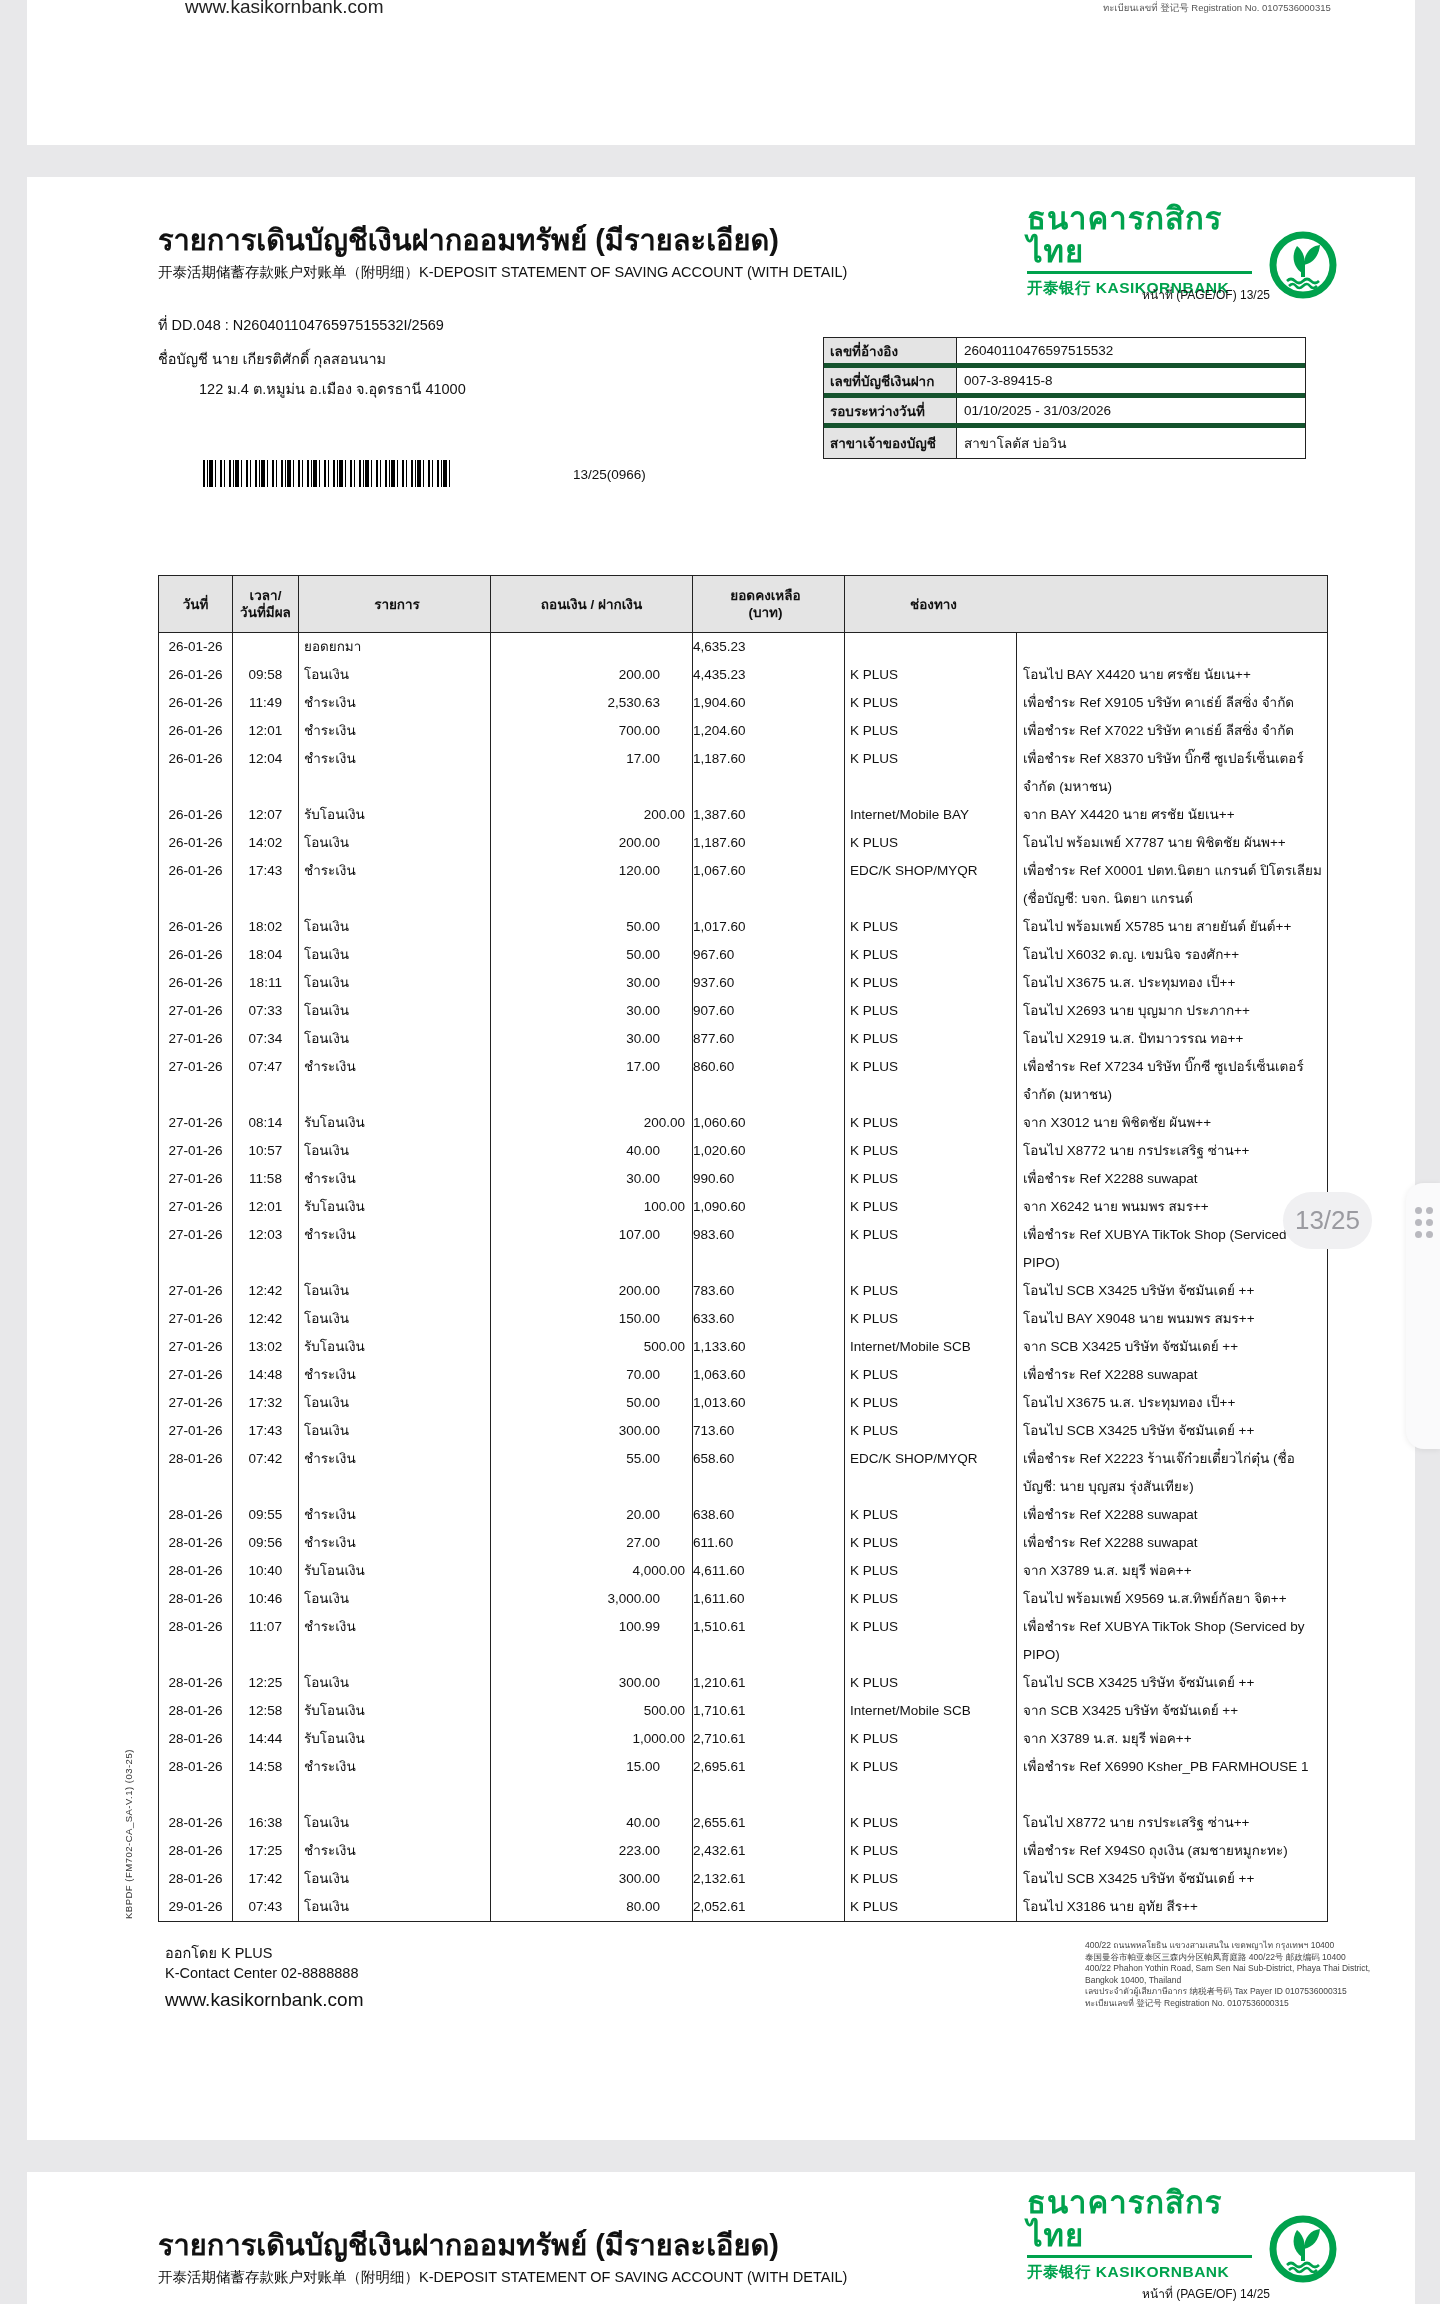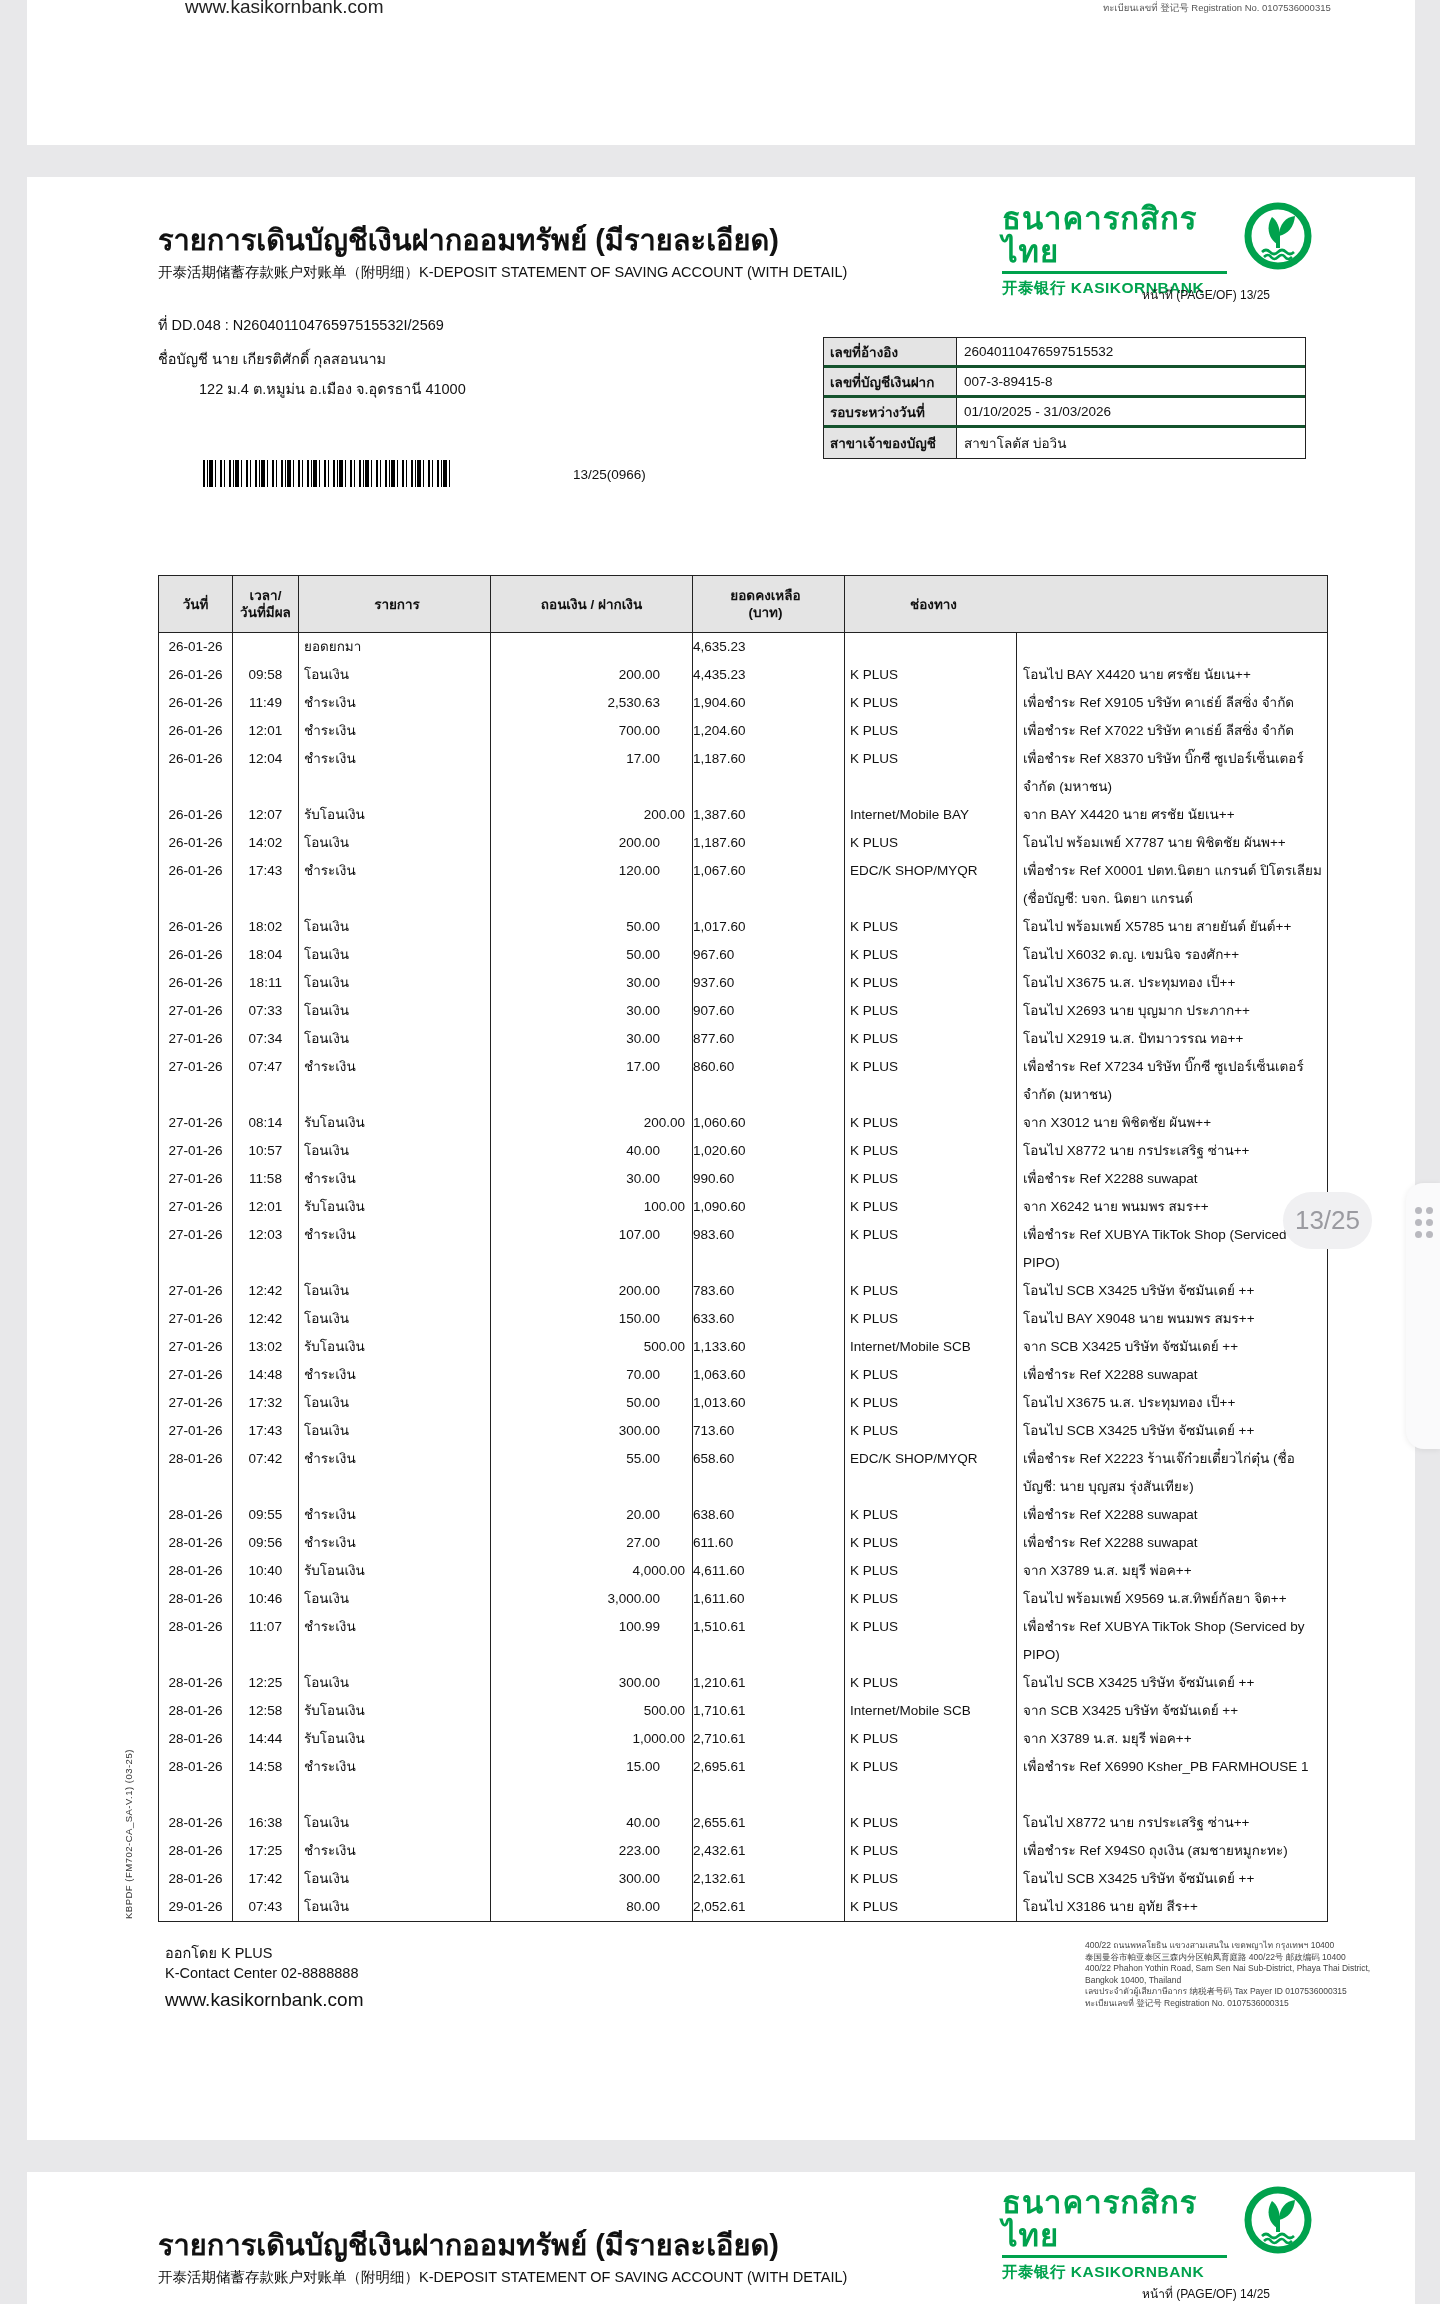--- a/index.html
+++ b/index.html
@@ -22,32 +22,32 @@
   .prev-site { left:158px; top:-4px; font-size:19px; color:#222; }
   .prev-reg  { left:1076px; top:0px; font-size:9.5px; color:#555; }
 
   
   .title    { left:131px; top:40px;  font-size:29px; font-weight:bold; letter-spacing:0; }
   .subtitle { left:131px; top:86px;  font-size:14.5px; font-weight:normal; }
   .docno    { left:131px; top:136px; font-size:14.5px; }
   .acct-line{ left:131px; top:170px; font-size:14.5px; }
   .acct-addr{ left:172px; top:200px; font-size:14.5px; }
 
-  .logo-wrap { left:975px; top:25px; width:310px; display:flex; align-items:flex-start; gap:17px; }
+  .logo-wrap { left:1000px; top:25px; width:310px; display:flex; align-items:flex-end; gap:17px; }
   .logo-text { display:flex; flex-direction:column; }
   .logo-th   { font-size:31px; font-weight:bold; line-height:33px; letter-spacing:1px; }
   .logo-rule { height:3px; margin:3px 0 4px 0; width:100%; }
   .logo-sub  { font-size:15.5px; font-weight:bold; letter-spacing:.5px; }
   .logo-mark svg { display:block; }
   .pageof { top:108px; width:400px; left:843px; text-align:right; font-size:12px; }
   .pn-pageof { top:112px; }
 
   
   .info-table { left:796px; top:160px; width:483px; border:1px solid #222; }
-  .info-row { display:flex; height:30px; border-bottom:3px solid #14532d; }
+  .info-row { display:flex; height:30px; border-bottom:5px solid #14532d; }
   .info-row:last-child { border-bottom:none; }
   .info-label { width:133px; background:#e4e4e4; border-right:1px solid #222;
                 font-size:13.5px; font-weight:bold; display:flex; align-items:center; padding-left:6px; }
   .info-value { flex:1; font-size:13.5px; display:flex; align-items:center; padding-left:7px; }
 
   
   .barcode { left:176px; top:283px; width:248px; height:27px;
     background:repeating-linear-gradient(90deg,
       #000 0 2px, #fff 2px 4px, #000 4px 5px, #fff 5px 6px,
       #000 6px 10px, #fff 10px 12px, #000 12px 13px, #fff 13px 17px,

